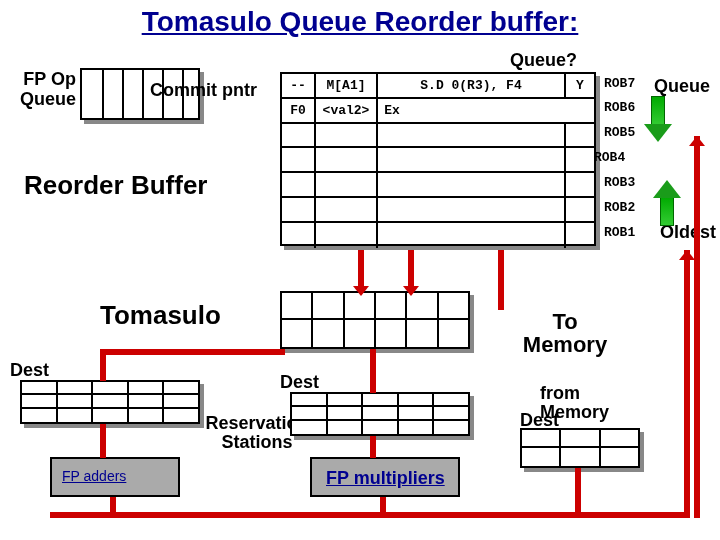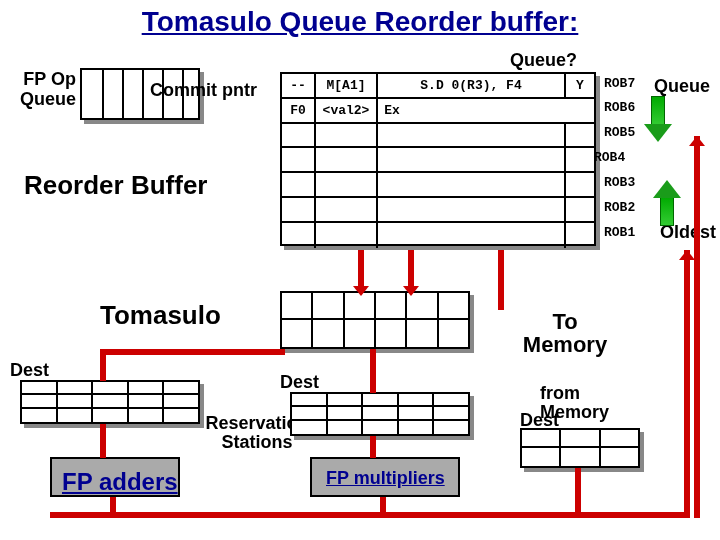--- a/index.html
+++ b/index.html
@@ -80,21 +80,21 @@
     position: absolute;
     top: 414px; left: 202px;
     width: 110px;
     text-align: center;
     font-size: 18px; font-weight: bold;
     line-height: 1.05;
   }
   .fpadd-label {
     position: absolute;
     top: 468px; left: 62px;
-    font-size: 24px; font-weight: bold;
+    font-size: 14px; font-weight: normal;
     text-decoration: underline;
     color: #000090;
     z-index: 6;
   }
   .fpmul-label {
     position: absolute;
     top: 468px; left: 326px;
     font-size: 18px; font-weight: bold;
     text-decoration: underline;
     color: #000090;

